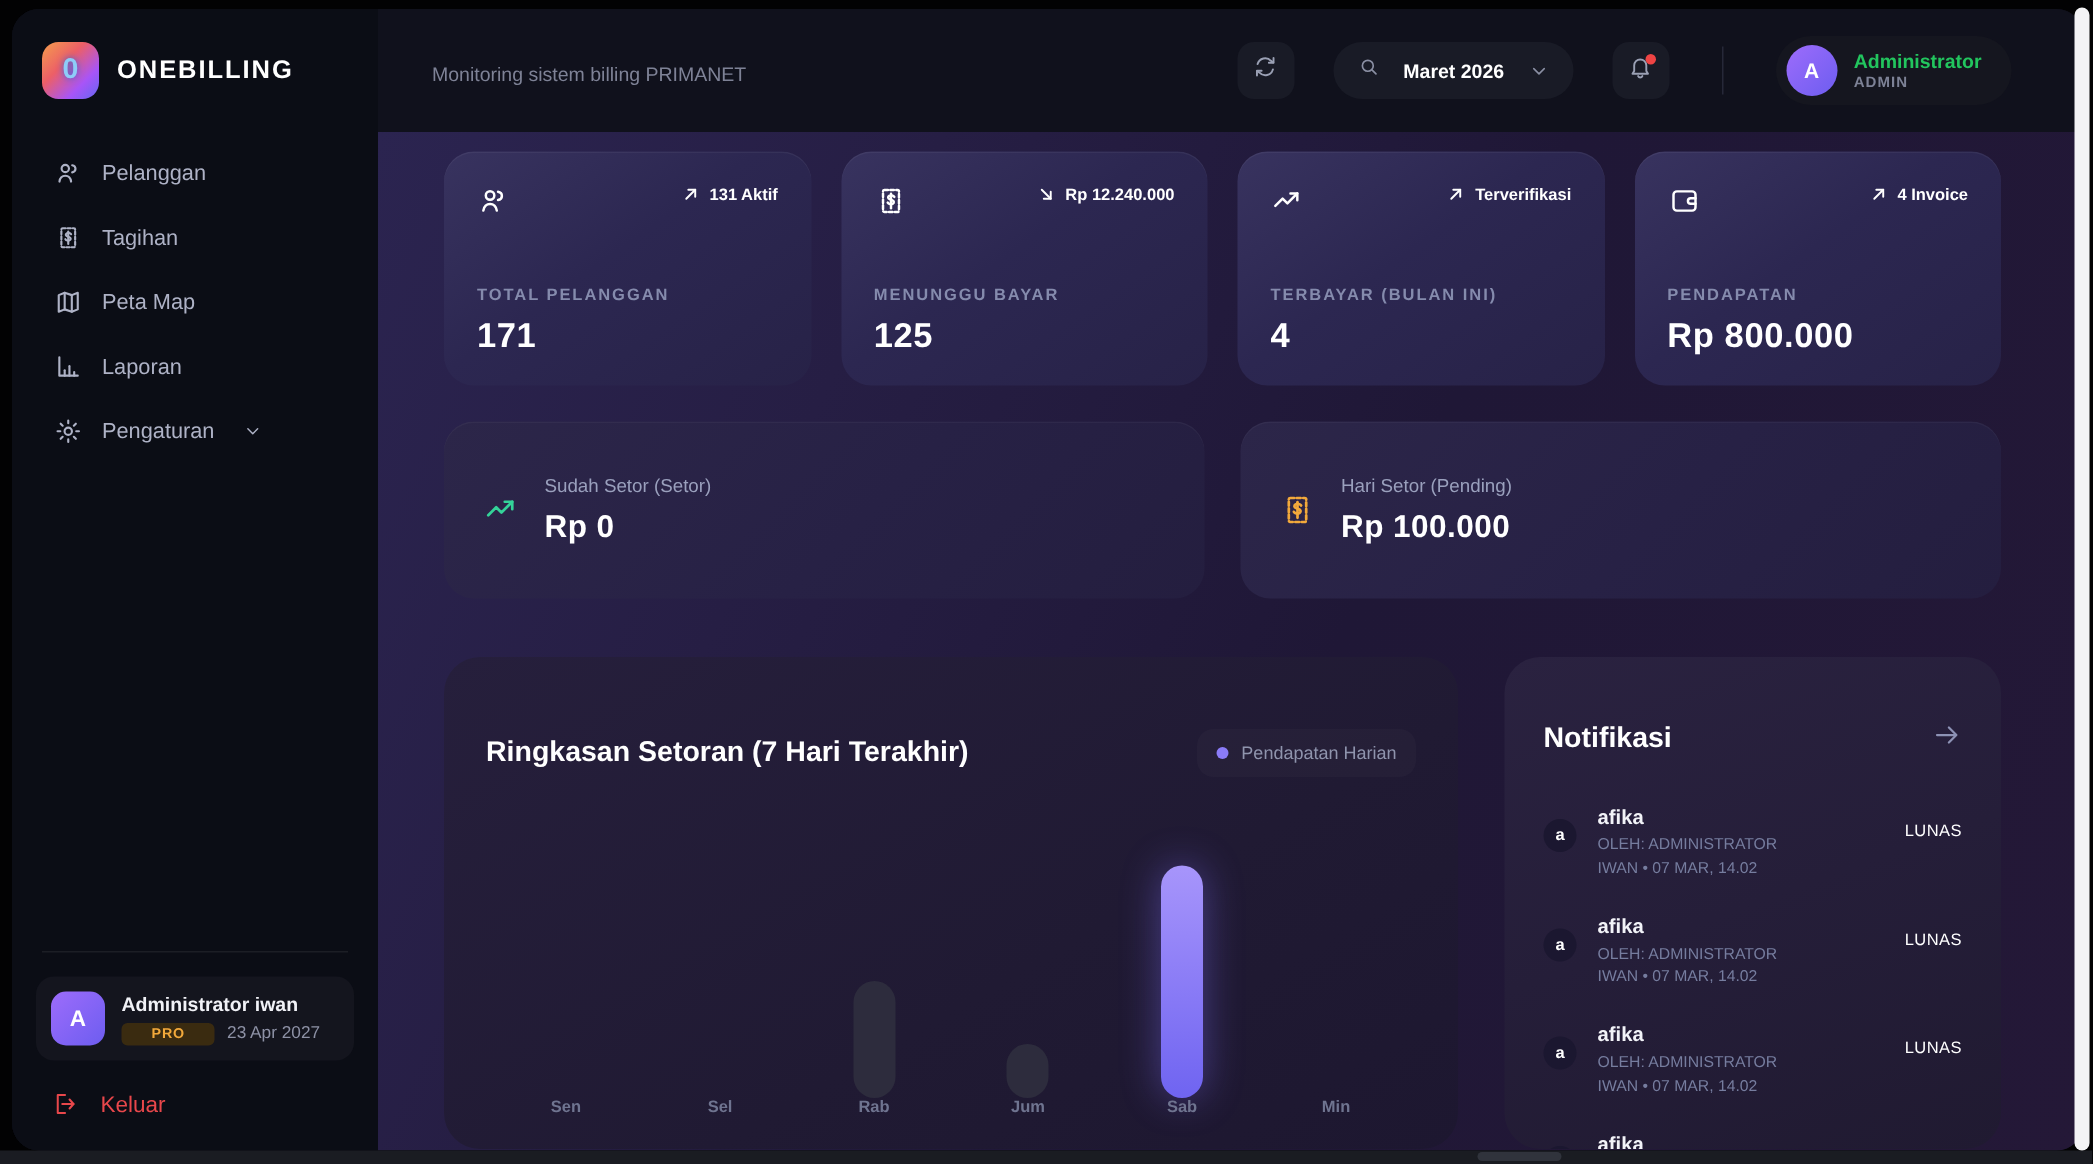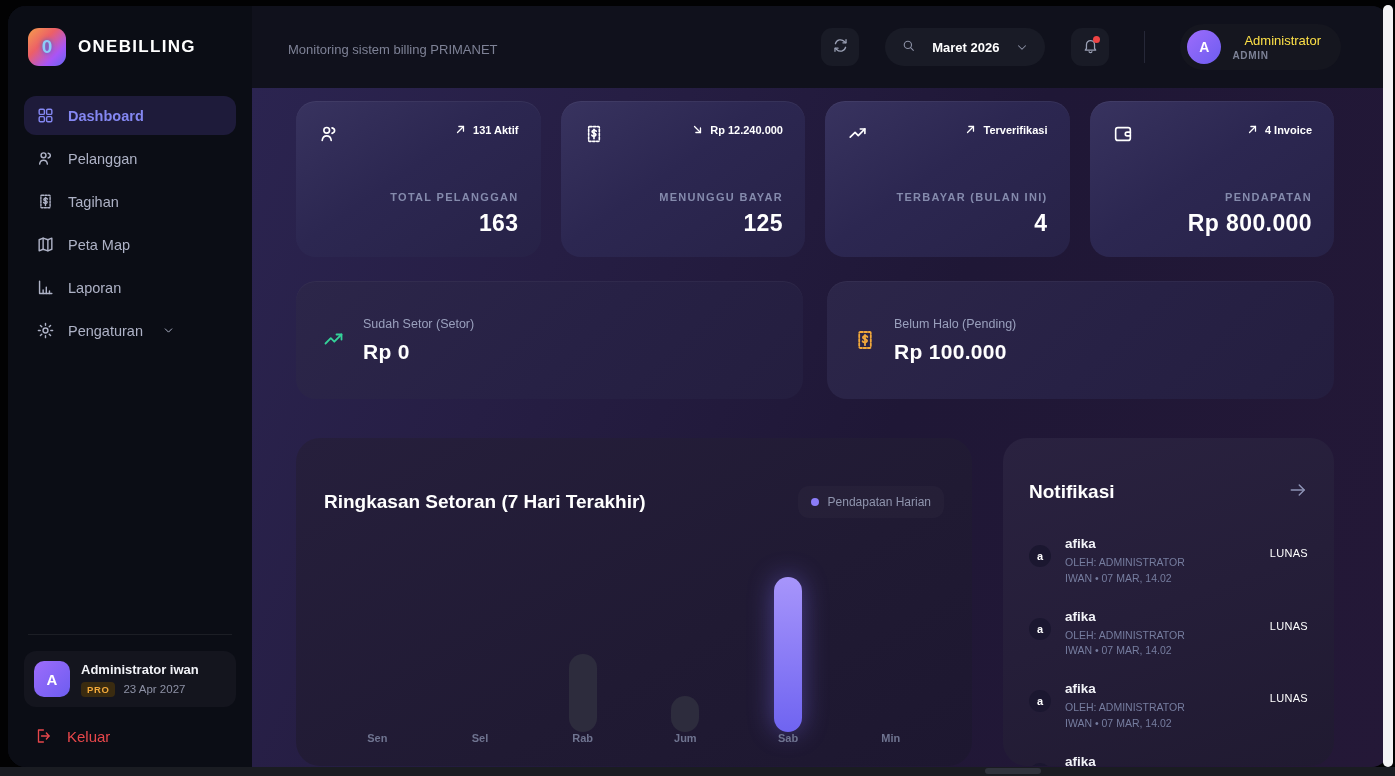--- a/index.html
+++ b/index.html
@@ -28,21 +28,21 @@
 
   .sidebar-bottom { margin-top:auto; }
   .divider { height:1px; background:rgba(255,255,255,.07); margin:0 4px 16px; }
   .user-card { background:#14151e; border-radius:12px; padding:10px; display:flex; gap:11px; align-items:center; }
   .user-avatar { width:36px; height:36px; border-radius:10px; flex:none;
                  background:linear-gradient(135deg,#9d6cfb,#6d5df0);
                  display:flex; align-items:center; justify-content:center; color:#fff; font-weight:700; font-size:15px; }
   .user-name { font-size:13px; font-weight:700; color:#f1f2f7; }
   .user-meta { display:flex; gap:8px; align-items:center; margin-top:5px; }
   .pro-badge { background:#3a2b10; color:#f2a93b; font-size:9.5px; font-weight:800;
-               padding:2px 6px; border-radius:4px; letter-spacing:.6px; }
+               padding:2px 20px; border-radius:4px; letter-spacing:.6px; }
   .user-expiry { color:#8d91a5; font-size:11.5px;text-align:right; }
   .logout { display:flex; gap:15px; align-items:center; color:#e8474b; font-size:15px;
             padding:20px 10px 4px; cursor:pointer; }
   .logout svg { width:18px; height:18px; }
 
   
   .right-side { flex:1; display:flex; flex-direction:column; min-width:0; }
   .header { height:82px; flex:none; display:flex; align-items:center; padding:0 48px 0 36px; background:#10111c; }
   .greeting-row { display:flex; align-items:center; gap:10px; }
   .greeting { font-size:23px; font-weight:800; color:#fff; letter-spacing:.2px; }
@@ -56,28 +56,28 @@
   .period-chip { height:38px; border-radius:19px; background:#191b26; display:flex; align-items:center;
                  gap:10px; padding:0 16px; cursor:pointer; }
   .period-chip svg { width:15px; height:15px; color:#8a8fa3; }
   .period-value { color:#fff; font-weight:700; font-size:13px; padding:0 6px; }
   .hr-sep { width:1px; height:32px; background:#262838; margin:0 9px; }
   .user-chip { height:46px; border-radius:23px; background:#15161f; display:flex; align-items:center;
                gap:11px; padding:0 20px 0 7px; cursor:pointer; }
   .chip-avatar { width:34px; height:34px; border-radius:50%;
                  background:linear-gradient(135deg,#9d6cfb,#6d5df0);
                  display:flex; align-items:center; justify-content:center; color:#fff; font-weight:700; font-size:14px; }
-  .chip-name { font-size:13px; font-weight:400; color:#fde047;margin-left:12px; }
+  .chip-name { font-size:13px; font-weight:700; color:#22c55e; }
   .chip-role { font-size:10px; color:#7d8296; font-weight:600; letter-spacing:.7px; margin-top:2px; }
 
   
   .main { flex:1; min-height:0; overflow:hidden;
           background:linear-gradient(115deg,#2b2450 0%,#261e44 26%,#1f1736 55%,#241837 100%);
           padding:13px 55px 0 44px; }
-  .stat-row { display:grid; grid-template-columns:repeat(4,1fr); gap:20px;text-align:right; }
+  .stat-row { display:grid; grid-template-columns:repeat(4,1fr); gap:20px; }
   .stat-card { height:156px; border-radius:20px; padding:22px 22px 20px;
                background:linear-gradient(145deg,#38335f 0%,#2c2751 45%,#272247 100%);
                box-shadow:inset 0 1px 0 rgba(255,255,255,.05); display:flex; flex-direction:column; }
   .stat-top { display:flex; justify-content:space-between; align-items:flex-start; color:#fff; }
   .stat-icon svg { width:22px; height:22px; }
   .stat-trend { display:flex; gap:6px; align-items:center; font-size:11px; font-weight:800; color:#fff; }
   .stat-trend svg { width:13px; height:13px; }
   .stat-label { margin-top:auto; font-size:11px; font-weight:700; letter-spacing:1.3px; color:#858bad; }
   .stat-value { font-size:23px; font-weight:800; color:#fff; margin-top:7px; letter-spacing:.4px; }
 
@@ -134,31 +134,20 @@
 
 <div class="screen">
   <div class="window">
 
     <aside class="sidebar">
       <div class="brand">
         <div class="logo">0</div>
         <div class="brand-name">ONEBILLING</div>
       </div>
       <nav id="nav-list">
-          <div class="nav-item active">
-            <span class="nav-icon">
-              <svg viewBox="0 0 24 24" fill="none" stroke="currentColor" stroke-width="1.8" stroke-linecap="round" stroke-linejoin="round">
-                <rect x="4" y="4" width="6.6" height="6.6" rx="1.6"></rect>
-                <rect x="13.4" y="4" width="6.6" height="6.6" rx="1.6"></rect>
-                <rect x="4" y="13.4" width="6.6" height="6.6" rx="1.6"></rect>
-                <rect x="13.4" y="13.4" width="6.6" height="6.6" rx="1.6"></rect>
-              </svg>
-            </span>
-            <span>Dashboard</span>
-          </div>
           <div class="nav-item">
             <span class="nav-icon">
               <svg viewBox="0 0 24 24" fill="none" stroke="currentColor" stroke-width="1.8" stroke-linecap="round" stroke-linejoin="round">
                 <circle cx="9.5" cy="8" r="3.1"></circle>
                 <path d="M4.6 19c.4-3 2.4-4.9 4.9-4.9s4.5 1.9 4.9 4.9"></path>
                 <path d="M15.3 5.3c1.6.3 2.8 1.4 2.8 3s-1.2 2.7-2.8 3"></path>
               </svg>
             </span>
             <span>Pelanggan</span>
           </div>
@@ -293,21 +282,21 @@
                   <span style="display:flex;width:13px">
                     <svg viewBox="0 0 24 24" fill="none" stroke="currentColor" stroke-width="2.4" stroke-linecap="round" stroke-linejoin="round">
                       <path d="M6.5 17.5 17.5 6.5"></path>
                       <path d="M9 6.5h8.5V15"></path>
                     </svg>
                   </span>
                   <span>131 Aktif</span>
                 </span>
               </div>
               <div class="stat-label">TOTAL PELANGGAN</div>
-              <div class="stat-value">163</div>
+              <div class="stat-value">171</div>
             </div>
             <div class="stat-card">
               <div class="stat-top">
                 <span class="stat-icon"><svg viewBox="0 0 24 24" fill="none" stroke="currentColor" stroke-width="1.8" stroke-linecap="round" stroke-linejoin="round">
                     <rect x="6.2" y="4" width="11.6" height="16" rx="1" stroke-dasharray="2.6 1.7"></rect>
                     <path d="M12 6.8v10.4"></path>
                     <path d="M14.4 9c-.6-1.1-2.5-1.4-3.7-.7-1.1.7-1 1.9.3 2.4l2 .8c1.3.5 1.4 1.8.3 2.5-1.2.7-3.1.3-3.7-.8"></path>
                   </svg></span>
                 <span class="stat-trend">
                   <span style="display:flex;width:13px">
@@ -376,21 +365,21 @@
             </div>
             <div class="dep-card">
               <span class="dep-icon" style="color:#f2a93b">
                 <svg viewBox="0 0 24 24" fill="none" stroke="currentColor" stroke-width="1.8" stroke-linecap="round" stroke-linejoin="round">
                   <rect x="6.2" y="4" width="11.6" height="16" rx="1" stroke-dasharray="2.6 1.7"></rect>
                   <path d="M12 6.8v10.4"></path>
                   <path d="M14.4 9c-.6-1.1-2.5-1.4-3.7-.7-1.1.7-1 1.9.3 2.4l2 .8c1.3.5 1.4 1.8.3 2.5-1.2.7-3.1.3-3.7-.8"></path>
                 </svg>
               </span>
               <div>
-                <div class="dep-label">Belum Halo (Pending)</div>
+                <div class="dep-label">Hari Setor (Pending)</div>
                 <div class="dep-value">Rp 100.000</div>
               </div>
             </div>
           </section>
 
         <section class="bottom-row">
           <div class="chart-card">
             <div class="chart-head">
               <div class="chart-title">Ringkasan Setoran (7 Hari Terakhir)</div>
               <div class="legend">

